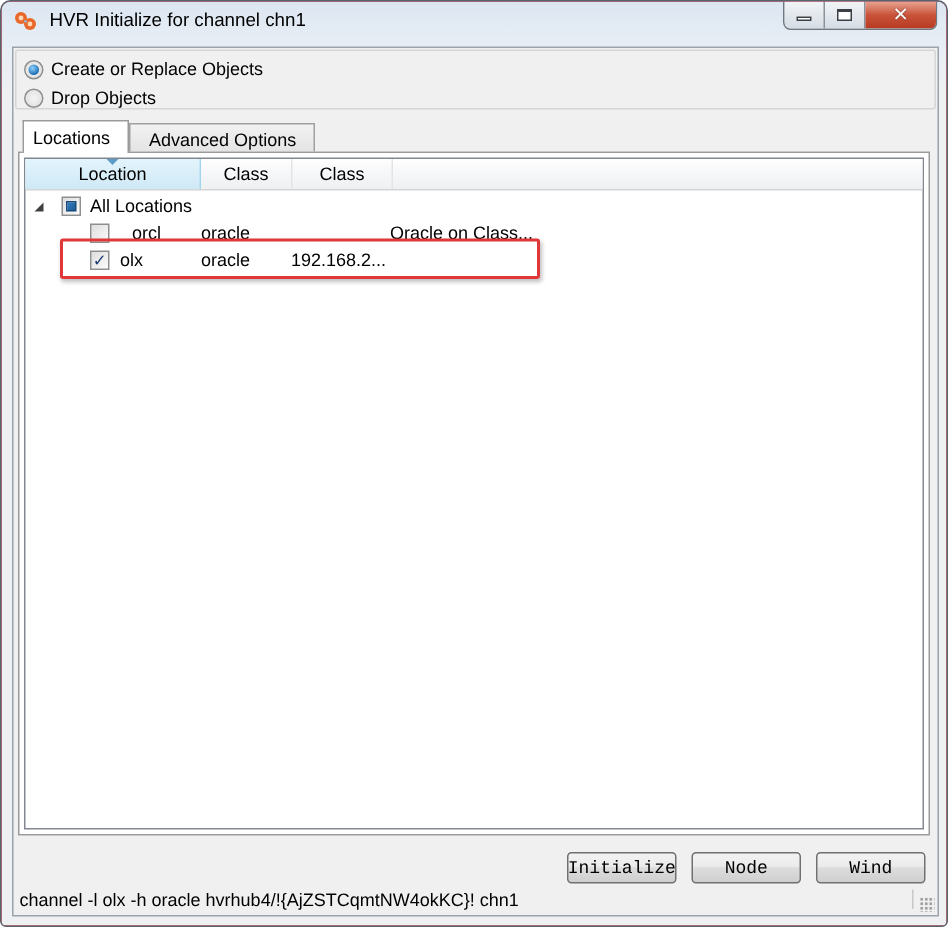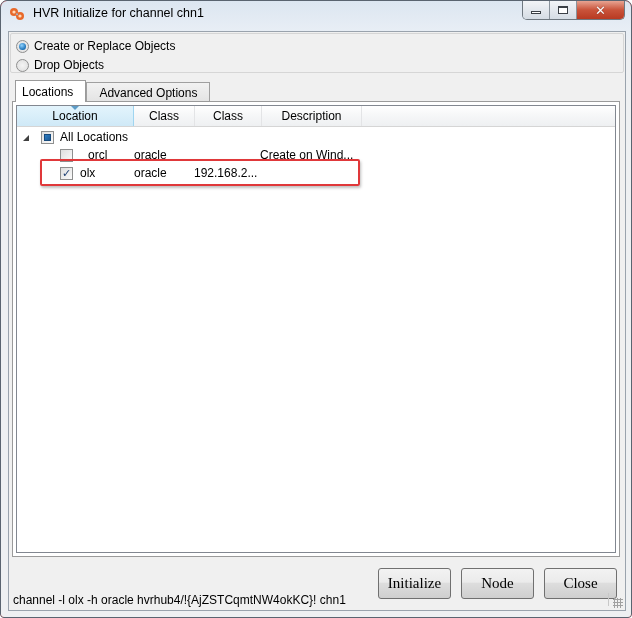--- a/index.html
+++ b/index.html
@@ -115,21 +115,21 @@
   .cell { position: absolute; top: 1px; white-space: nowrap; }
   .highlight-box {
     position: absolute; left: 39px; top: 158px; width: 320px; height: 27px;
     border: 2px solid #e0383a; border-radius: 2px;
     box-shadow: 1px 2px 3px rgba(0,0,0,0.25);
     pointer-events: none;
   }
 
   .button-row { position: absolute; right: 8px; top: 536px; display: flex; gap: 10px; }
   .btn {
-    width: 73px; height: 31px; font-size: 15px; font-family: Liberation Serif, serif;
+    width: 73px; height: 21px; font-size: 12px; font-family: Liberation Mono, monospace;
     border: 1px solid #707070; border-radius: 3px;
     background: linear-gradient(#f2f2f2 0%, #ebebeb 45%, #dddddd 50%, #cfcfcf 100%);
     display: flex; align-items: center; justify-content: center; color: #000;
   }
   .status-bar {
     position: absolute; left: 0; right: 0; bottom: 0; height: 20px;
     font-size: 12px; padding-left: 4px; display: flex; align-items: center;
   }
   .status-sep { position: absolute; right: 16px; top: 3px; width: 1px; height: 13px; background: #c8c8c8; }
   .grip { position: absolute; right: 2px; bottom: 2px; width: 10px; height: 10px;
@@ -194,60 +194,57 @@
           <div class="th sorted" style="width:117px">
             <span class="sort-arrow"></span>
             <span>Location</span>
           </div>
           <div class="th" style="width:61px">
             <span>Class</span>
           </div>
           <div class="th" style="width:67px">
             <span>Class</span>
           </div>
-          <div class="th" style="width:100px">
-            <span>Description</span>
-          </div>
           <div class="th" style="flex:1; border-right:none"></div>
         </div>
 
         <div class="tree">
           <div class="tree-row" style="top:1px">
             <span class="expander"></span>
             <span class="checkbox" style="left:24px; top:2px">
               <span class="partial"></span>
             </span>
             <span class="cell" style="left:43px">All Locations</span>
           </div>
 
           <div class="tree-row" style="top:19px">
             <span class="checkbox" style="left:43px; top:2px"></span>
             <span class="cell" style="left:71px">orcl</span>
             <span class="cell" style="left:117px">oracle</span>
             <span class="cell" style="left:177px"></span>
-            <span class="cell" style="left:243px">Create on Wind...</span>
+            <span class="cell" style="left:243px">Oracle on Class...</span>
           </div>
 
           <div class="tree-row" style="top:37px">
             <span class="checkbox" style="left:43px; top:2px">
               <span class="tick">✓</span>
             </span>
             <span class="cell" style="left:63px">olx</span>
             <span class="cell" style="left:117px">oracle</span>
             <span class="cell" style="left:177px">192.168.2...</span>
             <span class="cell" style="left:243px"></span>
           </div>
         </div>
       </div>
     </div>
 
     <div class="button-row">
       <button class="btn">Initialize</button>
       <button class="btn">Node</button>
-      <button class="btn">Close</button>
+      <button class="btn">Wind</button>
     </div>
 
     <div class="status-bar">
       <span>channel -l olx -h oracle hvrhub4/!{AjZSTCqmtNW4okKC}! chn1</span>
       <span class="status-sep"></span>
       <span class="grip"></span>
     </div>
   </div>
 
   <div class="highlight-box" style="border-color: rgb(224, 56, 58);"></div>

